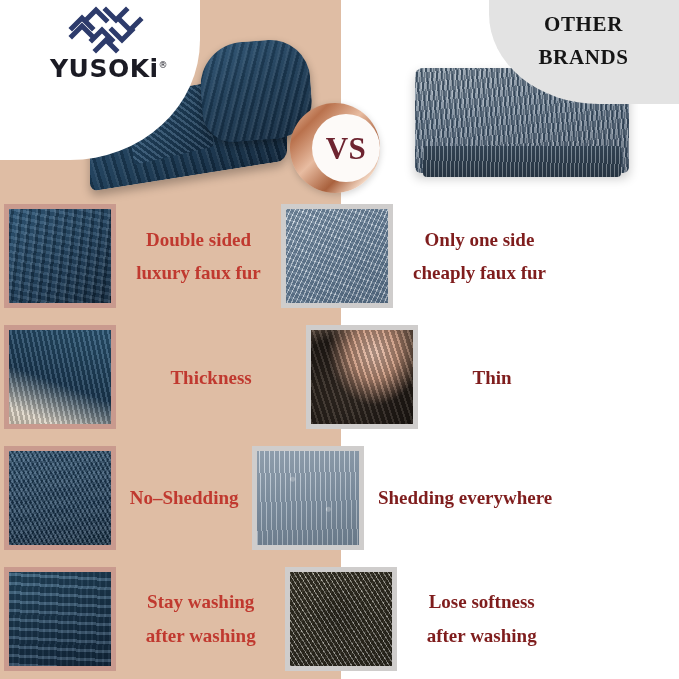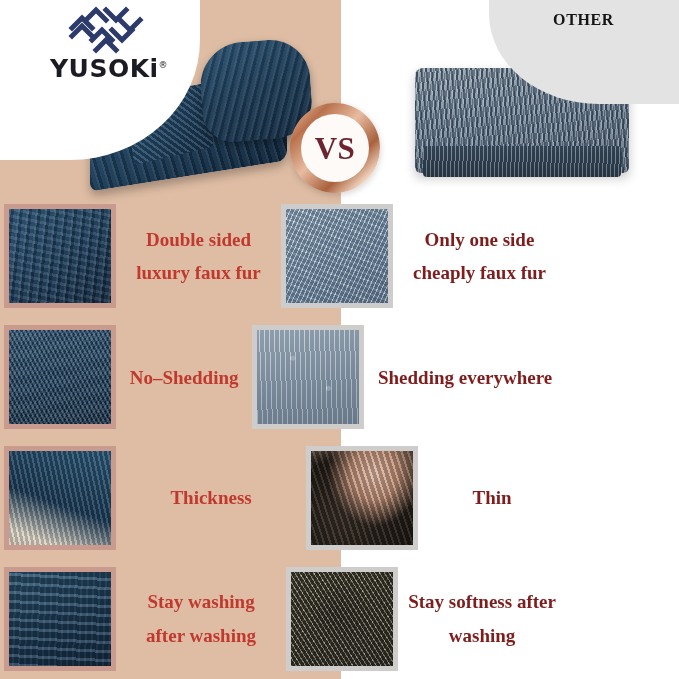--- a/index.html
+++ b/index.html
@@ -82,21 +82,21 @@
     border-bottom-left-radius: 110px 90px;
     border-bottom-right-radius: 30px;
   }
   .other-title {
     position: absolute;
     right: 8px; top: 8px;
     width: 175px;
     text-align: center;
     font-family: "Liberation Serif", serif;
     font-weight: 700;
-    font-size: 16px;
+    font-size: 21px;
     letter-spacing: 0.6px;
     color: #151515;
     line-height: 1.55;
   }
 
   
   .hero {
     position: absolute;
     border-radius: 3px;
   }
@@ -191,21 +191,21 @@
   
   .vs-badge {
     position: absolute;
     left: 290px; top: 103px;
     width: 90px; height: 90px;
     border-radius: 50%;
     background: linear-gradient(135deg, #f0cbb2 0%, #b9714c 22%, #e8bca1 45%,
                                 #a9613d 68%, #f3d7c3 85%, #b57050 100%);
     display: flex;
     align-items: center;
-    justify-content: center;
+    justify-content: flex-end;
     box-shadow: 0 2px 7px rgba(0,0,0,0.18);
     z-index: 6;
   }
   .vs-inner {
     width: 68px; height: 68px;
     border-radius: 50%;
     background: #fdfaf8;
     display: flex;
     align-items: center;
     justify-content: center;
@@ -398,20 +398,21 @@
           <path d="M44 44 L54 34 L64 44"></path>
         </g>
       </svg>
       <div class="brand-wordmark"><span>YUSOKi</span><span class="reg">®</span></div>
     </div>
   </div>
 
   <div class="other-panel"></div>
   <div class="other-title">
     <div>OTHER</div>
+    <div>BRANDS</div>
   </div>
 
   <div class="vs-badge">
     <div class="vs-inner">
       <span class="vs-text">VS</span>
     </div>
   </div>
 
   <div class="rows">
 
@@ -430,68 +431,68 @@
         </div>
       </div>
       <div class="cell-label">
         <div class="label label-right">Only one side cheaply faux fur</div>
       </div>
     </div>
 
     <div class="row">
       <div class="cell-thumb">
         <div class="thumb left-frame">
+          <div class="thumb-img tex-navy-fold"></div>
+        </div>
+      </div>
+      <div class="cell-label">
+        <div class="label label-left">Thickness</div>
+      </div>
+      <div class="cell-thumb">
+        <div class="thumb right-frame">
+          <div class="thumb-img tex-thin-hand"></div>
+        </div>
+      </div>
+      <div class="cell-label">
+        <div class="label label-right">Thin</div>
+      </div>
+    </div>
+
+    <div class="row">
+      <div class="cell-thumb">
+        <div class="thumb left-frame">
           <div class="thumb-img tex-navy-herring"></div>
         </div>
       </div>
       <div class="cell-label">
         <div class="label label-left">No–Shedding</div>
       </div>
       <div class="cell-thumb">
         <div class="thumb right-frame">
           <div class="thumb-img tex-gray-lint"></div>
         </div>
       </div>
       <div class="cell-label">
         <div class="label label-right">Shedding everywhere</div>
       </div>
     </div>
 
     <div class="row">
       <div class="cell-thumb">
         <div class="thumb left-frame">
-          <div class="thumb-img tex-navy-fold"></div>
-        </div>
-      </div>
-      <div class="cell-label">
-        <div class="label label-left">Thickness</div>
-      </div>
-      <div class="cell-thumb">
-        <div class="thumb right-frame">
-          <div class="thumb-img tex-thin-hand"></div>
-        </div>
-      </div>
-      <div class="cell-label">
-        <div class="label label-right">Thin</div>
-      </div>
-    </div>
-
-    <div class="row">
-      <div class="cell-thumb">
-        <div class="thumb left-frame">
           <div class="thumb-img tex-navy-ruffle"></div>
         </div>
       </div>
       <div class="cell-label">
         <div class="label label-left">Stay washing after washing</div>
       </div>
       <div class="cell-thumb">
         <div class="thumb right-frame">
           <div class="thumb-img tex-dark-shag"></div>
         </div>
       </div>
       <div class="cell-label">
-        <div class="label label-right">Stay softness after washing</div>
+        <div class="label label-right">Lose softness after washing</div>
       </div>
     </div>
 
   </div>
 </div>
 
 </body></html>

